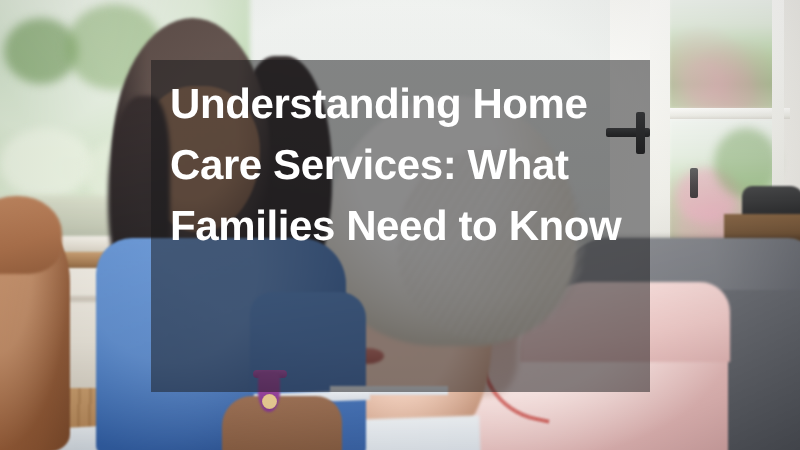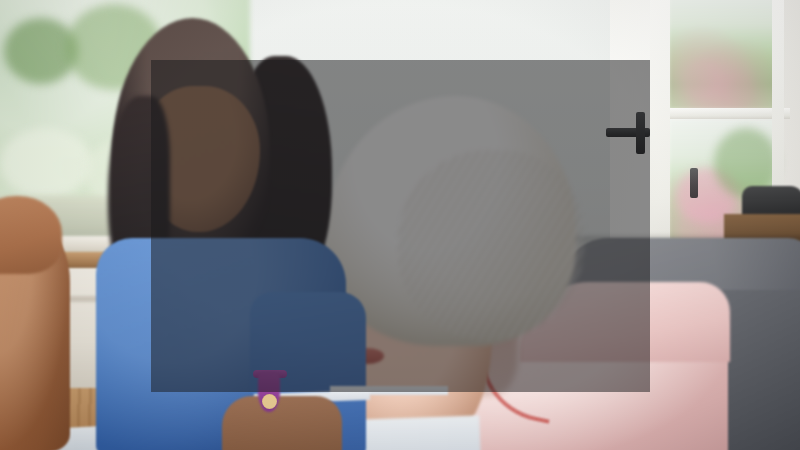--- a/index.html
+++ b/index.html
@@ -413,14 +413,15 @@
     <div class="sleeve-trim"></div>
     <div class="nurse-arm"></div>
     <div class="fob-bar"></div>
     <div class="fob-watch"></div>
     <div class="fob-face"></div>
 
     <div class="photo-grade"></div>
   </div>
 
   <div id="title-overlay"></div>
+  <div id="title-text">Understanding Home Care Services: What Families Need to Know</div>
 
 </div>
 
 </body></html>

